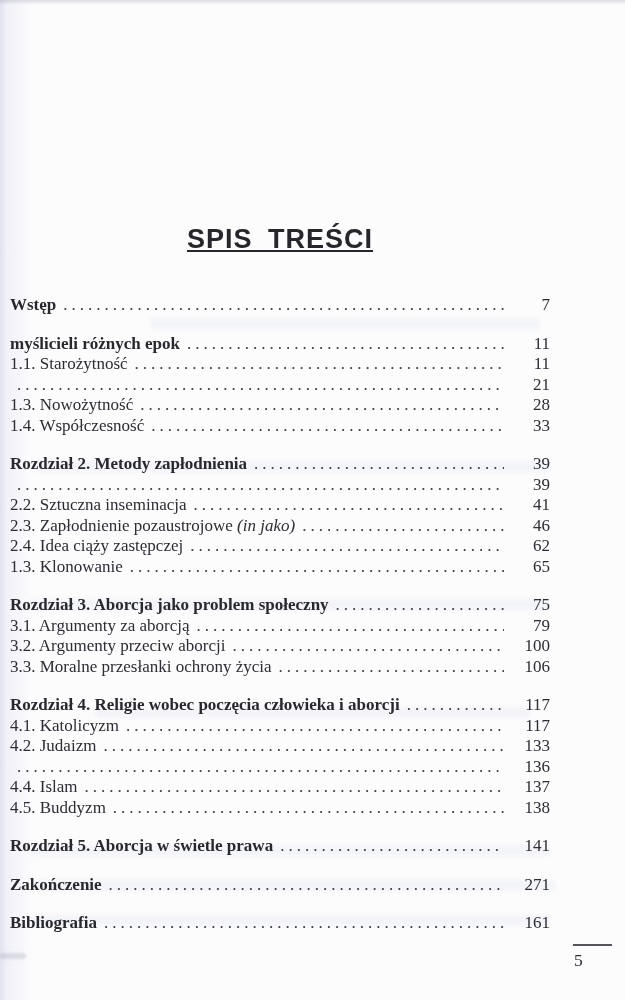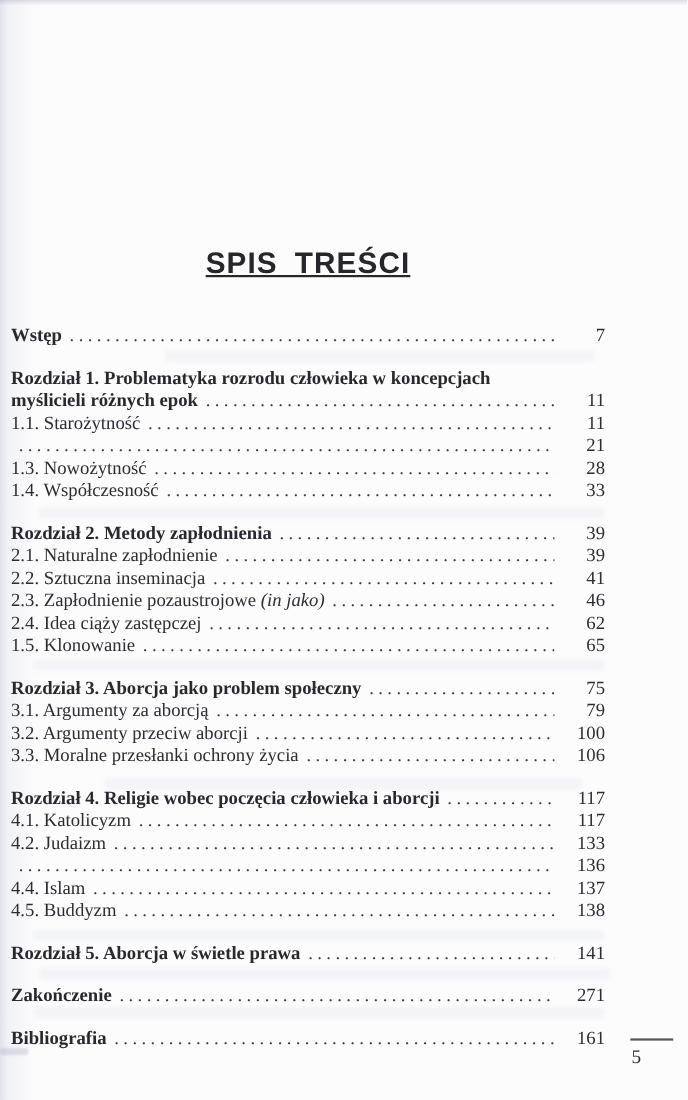--- a/index.html
+++ b/index.html
@@ -118,21 +118,20 @@
   <h1 class="title">SPIS TREŚCI</h1>
   <div id="toc">
       <div class="toc-entry bold">
         <div class="toc-row">
           <span class="label">Wstęp</span>
           <span class="leader">........................................................................................................................</span>
           <span class="pageno">7</span>
         </div>
       </div>
       <div class="toc-entry gap bold">
-        <div class="toc-line1">Rozdział 1. Problematyka rozrodu człowieka w koncepcjach</div>
         <div class="toc-row">
           <span class="label">myślicieli różnych epok</span>
           <span class="leader">........................................................................................................................</span>
           <span class="pageno">11</span>
         </div>
       </div>
       <div class="toc-entry">
         <div class="toc-row">
           <span class="label">1.1. Starożytność</span>
           <span class="leader">........................................................................................................................</span>
@@ -161,21 +160,20 @@
       </div>
       <div class="toc-entry gap bold">
         <div class="toc-row">
           <span class="label">Rozdział 2. Metody zapłodnienia</span>
           <span class="leader">........................................................................................................................</span>
           <span class="pageno">39</span>
         </div>
       </div>
       <div class="toc-entry">
         <div class="toc-row">
-          <span class="label">2.1. Naturalne zapłodnienie</span>
           <span class="leader">........................................................................................................................</span>
           <span class="pageno">39</span>
         </div>
       </div>
       <div class="toc-entry">
         <div class="toc-row">
           <span class="label">2.2. Sztuczna inseminacja</span>
           <span class="leader">........................................................................................................................</span>
           <span class="pageno">41</span>
         </div>
@@ -189,21 +187,21 @@
       </div>
       <div class="toc-entry">
         <div class="toc-row">
           <span class="label">2.4. Idea ciąży zastępczej</span>
           <span class="leader">........................................................................................................................</span>
           <span class="pageno">62</span>
         </div>
       </div>
       <div class="toc-entry">
         <div class="toc-row">
-          <span class="label">1.5. Klonowanie</span>
+          <span class="label">1.3. Klonowanie</span>
           <span class="leader">........................................................................................................................</span>
           <span class="pageno">65</span>
         </div>
       </div>
       <div class="toc-entry gap bold">
         <div class="toc-row">
           <span class="label">Rozdział 3. Aborcja jako problem społeczny</span>
           <span class="leader">........................................................................................................................</span>
           <span class="pageno">75</span>
         </div>

